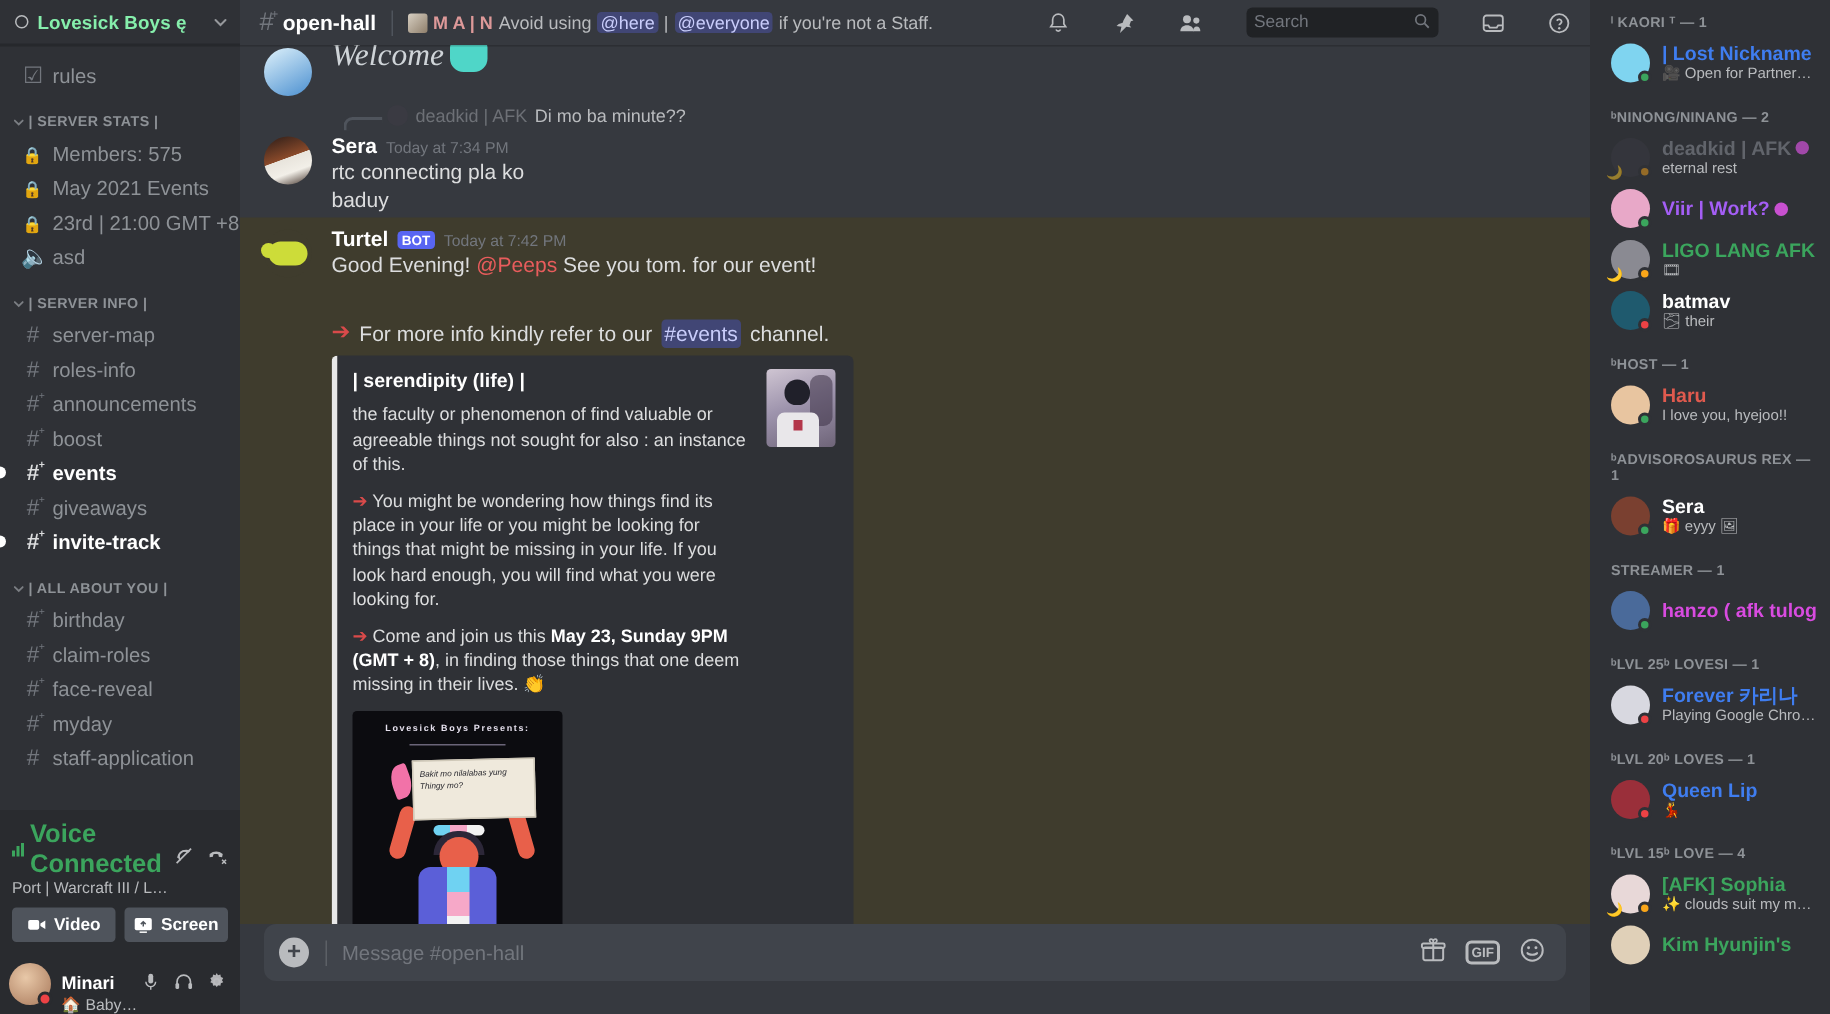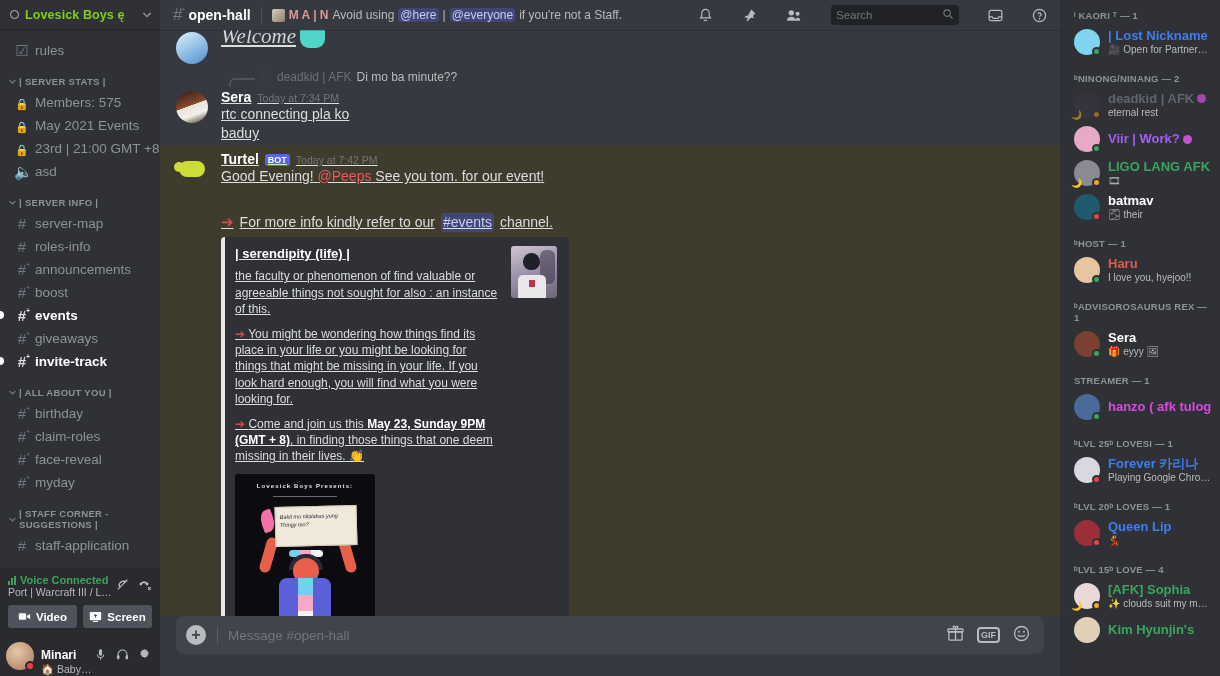--- a/index.html
+++ b/index.html
@@ -27,21 +27,21 @@
     padding: 0 8px 0 10px;
     border-bottom: 1px solid #26282c;
     box-shadow: 0 1px 0 rgba(4,4,5,.2);
     cursor: pointer;
   }
   .server-badge {
     width: 9px; height: 9px; border-radius: 50%;
     border: 1.6px solid #b9bbbe; margin-right: 6px; flex: 0 0 auto;
   }
   .server-name {
-    font-weight: bold; font-size: 12.5px; color: #84cc16;
+    font-weight: bold; font-size: 12.5px; color: #86efac;
     white-space: nowrap; overflow: hidden; text-overflow: ellipsis;
     flex: 1 1 auto; letter-spacing: .1px;
   }
   .chev { width: 10px; height: 10px; flex: 0 0 auto; opacity: .75; }
   .chev svg { display: block; }
 
   .channels {
     flex: 1 1 auto; overflow: hidden; padding-top: 8px;
     position: relative;
   }
@@ -74,21 +74,21 @@
   .chan .lock { font-size: 11px; }
 
   
   .voice-panel {
     background: #292b2f; padding: 6px 8px 8px 8px; flex: 0 0 auto;
   }
   .voice-top { display: flex; align-items: center; }
   .voice-info { flex: 1 1 auto; min-width: 0; }
   .voice-status {
     display: flex; align-items: center;
-    color: #3ba55d; font-weight: bold; font-size: 11px;
+    color: #3ba55d; font-weight: bold; font-size: 17px;
   }
   .voice-bars { display: inline-flex; align-items: flex-end; gap: 1px; height: 9px; margin-right: 4px; }
   .voice-bars i { width: 2px; background: #3ba55d; display: block; }
   .voice-bars i:nth-child(1) { height: 4px; }
   .voice-bars i:nth-child(2) { height: 7px; }
   .voice-bars i:nth-child(3) { height: 9px; }
   .voice-sub {
     font-size: 10.5px; color: #b9bbbe;
     white-space: nowrap; overflow: hidden; text-overflow: ellipsis;
   }
@@ -138,21 +138,21 @@
     width: 128px; height: 20px; background: #202225; border-radius: 4px;
     display: flex; align-items: center; padding: 0 5px; cursor: text;
   }
   .searchbox input {
     flex: 1 1 auto; background: transparent; border: 0; outline: none;
     color: #dcddde; font-size: 11.5px; font-family: inherit; min-width: 0;
   }
   .searchbox input::placeholder { color: #72767d; }
 
   
-  .messages { flex: 1 1 auto; overflow: hidden; position: relative; padding-bottom: 4px; text-decoration: underline; }
+  .messages { flex: 1 1 auto; overflow: hidden; position: relative; padding-bottom: 4px; }
   .msg { padding: 2px 8px 2px 16px; position: relative; display: flex; }
   .msg.hl { background: #3f3c2d; }
   .msg .ava { width: 32px; flex: 0 0 32px; margin-right: 13px; padding-top: 2px; }
   .msg .body { flex: 1 1 auto; min-width: 0; }
   .msg-head { display: flex; align-items: baseline; gap: 6px; }
   .author { font-weight: bold; font-size: 14px; color: #fff; }
   .bot-tag {
     background: #5865f2; color: #fff; font-size: 9px; font-weight: bold;
     border-radius: 3px; padding: 1px 3px; position: relative; top: -1px;
   }
@@ -358,26 +358,20 @@
           <span class="glyph">#<sup>+</sup></span>
           <span>claim-roles</span>
         </div>
         <div class="chan">
           <span class="glyph">#<sup>+</sup></span>
           <span>face-reveal</span>
         </div>
         <div class="chan">
           <span class="glyph">#<sup>+</sup></span>
           <span>myday</span>
-        </div>
-        <div class="cat">
-          <span class="catchev"><svg viewBox="0 0 12 12" width="9" height="9">
-              <path d="M2.5 4.5L6 8l3.5-3.5" stroke="#8e9297" stroke-width="1.6" fill="none" stroke-linecap="round"></path>
-            </svg></span>
-          <span>| STAFF CORNER - SUGGESTIONS |</span>
         </div>
         <div class="chan">
           <span class="glyph">#</span>
           <span>staff-application</span>
         </div>
       </div>
 
     <div class="voice-panel">
       <div class="voice-top">
         <div class="voice-info">

